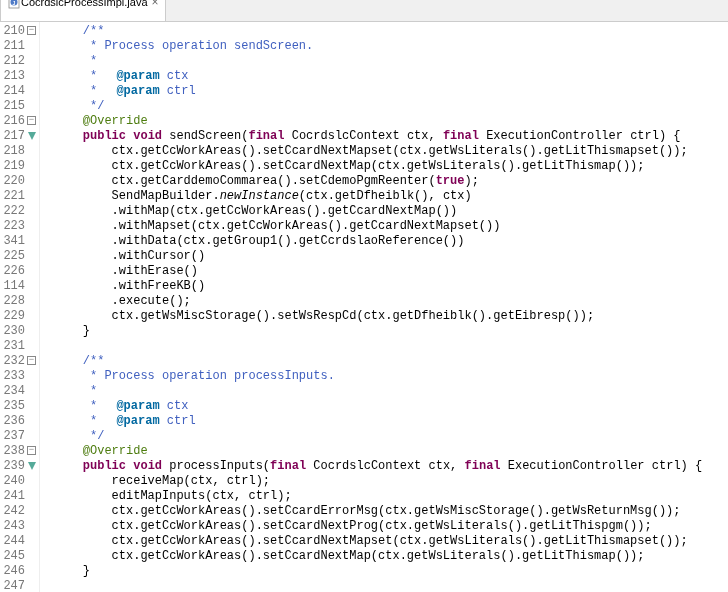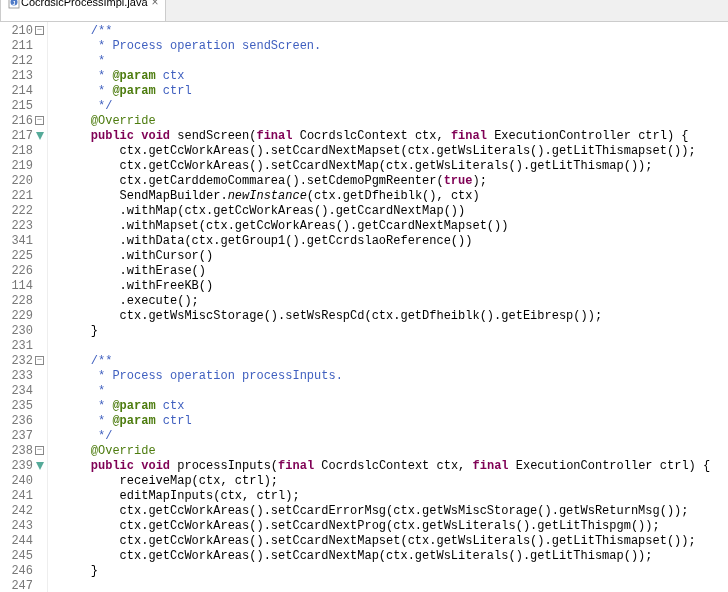--- a/index.html
+++ b/index.html
@@ -47,21 +47,21 @@
     font-family: sans-serif;
     font-size: 12px;
     line-height: 1;
   }
   .editor {
     display: flex;
     flex: 1;
     overflow: hidden;
   }
   .gutter {
-    width: 48px;
+    width: 40px;
     background: #fff;
     text-align: right;
     padding-right: 4px;
     color: #787878;
     border-right: 1px solid #eee;
     user-select: none;
     line-height: 15px;
     padding-top: 2px;
   }
   .gutter-line {
@@ -99,21 +99,21 @@
     line-height: 15px;
     white-space: pre;
     overflow: hidden;
     padding-top: 2px;
   }
   .code-line {
     height: 15px;
   }
   .kw { color: #7f0055; font-weight: bold; text-align: center; }
   .javadoc { color: #3f5fbf; }
-  .javadoc-tag { color: #4d7c0f; font-weight: bold; }
+  .javadoc-tag { color: #0369a1; font-weight: bold; margin-left: 12px; }
   .ann { color: #4d7c0f; }
   .static-call { font-style: italic; }
 </style>
 </head>
 <body>
 
 <div class="tab-bar">
   <div class="tab">
     <span class="tab-icon">
       <svg width="14" height="14" viewBox="0 0 14 14">

